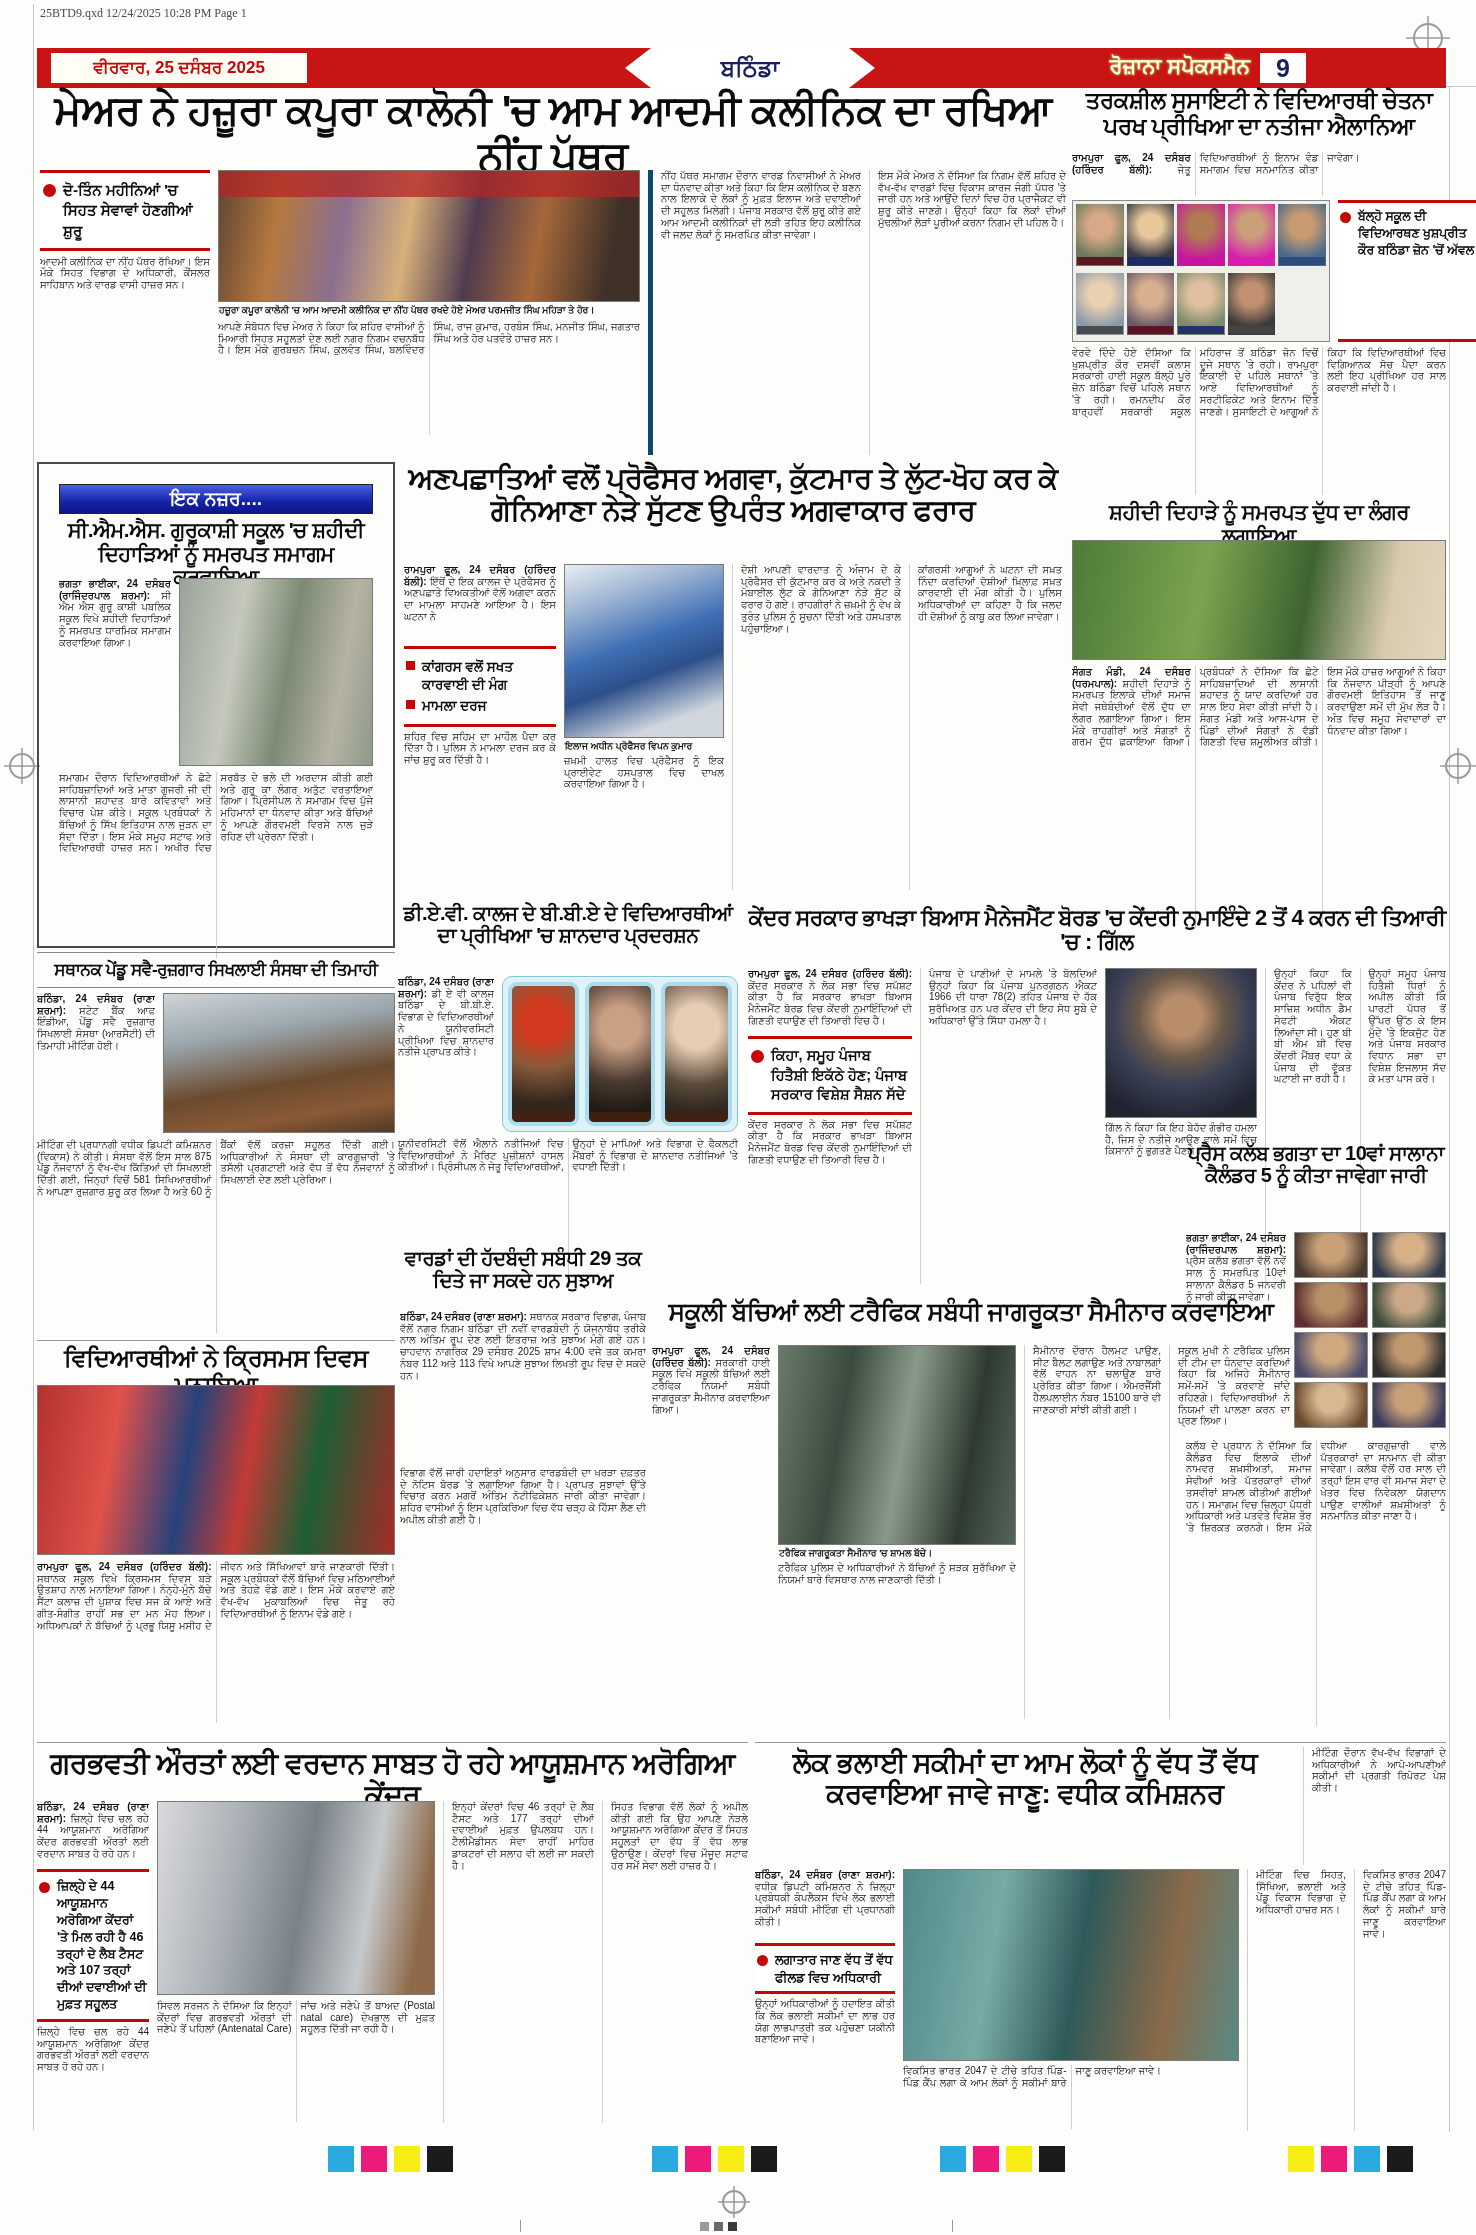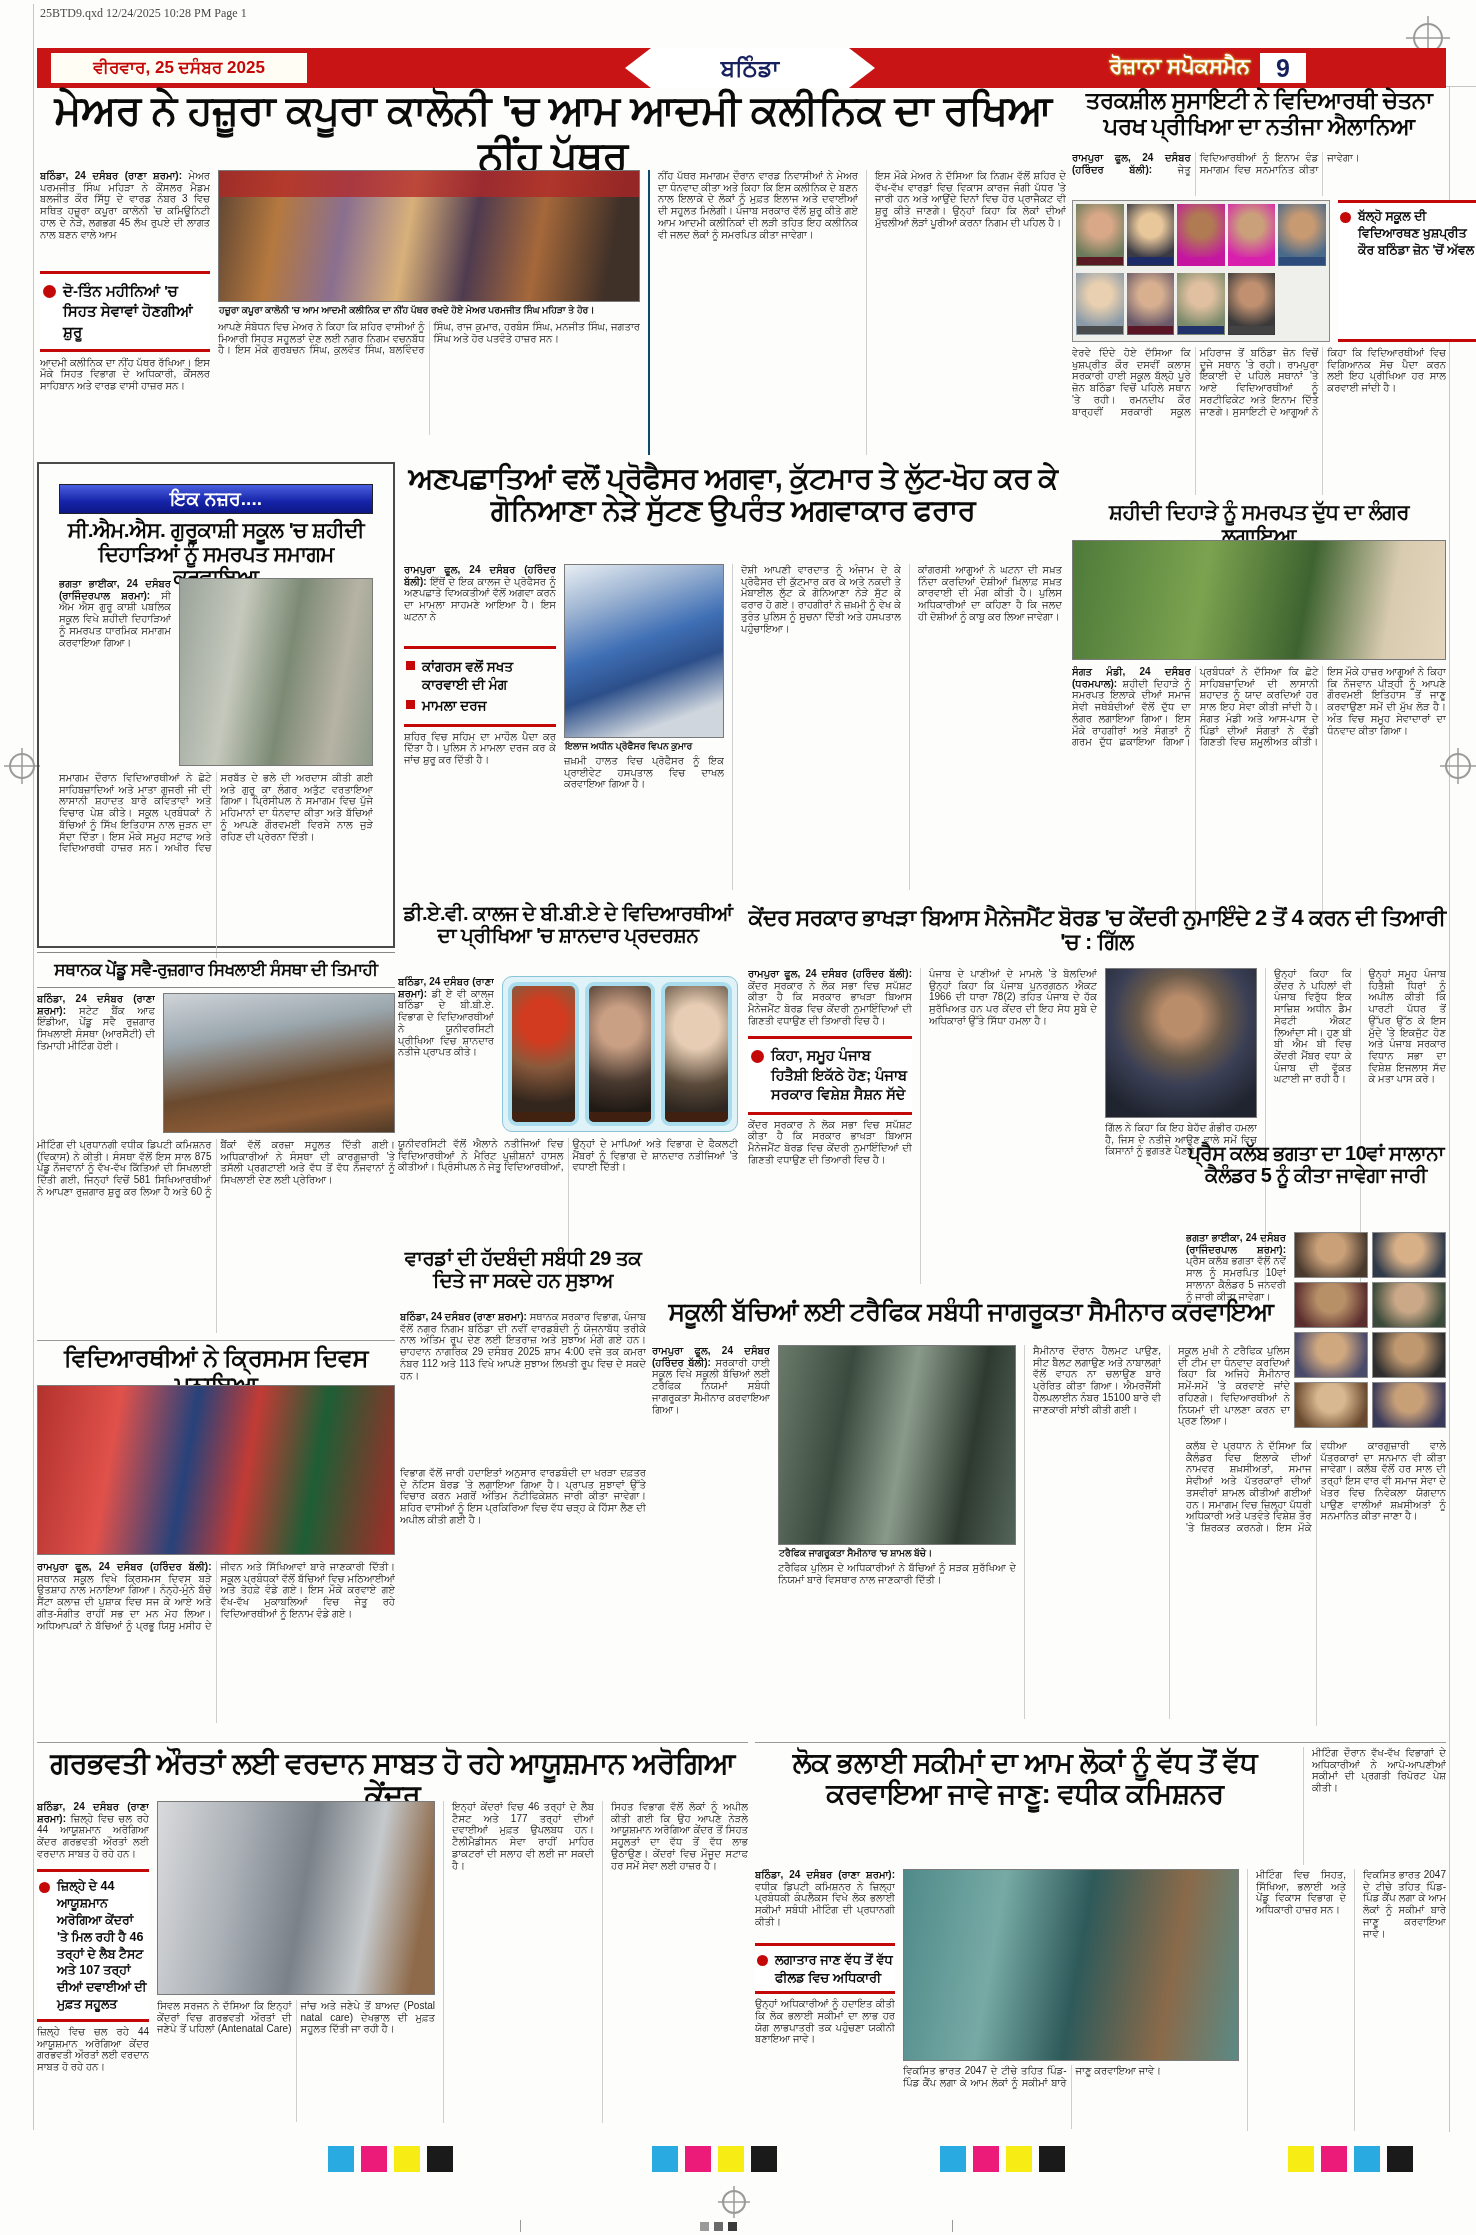--- a/index.html
+++ b/index.html
@@ -96,36 +96,32 @@
       <span style="color:#fff;font-weight:800;font-size:21px;text-shadow:0 0 3px #f3d23a,1px 1px 0 #8a6d00;padding-left:20px;">ਰੋਜ਼ਾਨਾ ਸਪੋਕਸਮੈਨ</span>
     </div>
     <div class="abs" style="right:140px;top:5px;width:46px;height:30px;background:#fff;display:flex;align-items:center;justify-content:center;">
       <span style="color:#16205c;font-weight:800;font-size:25px;">9</span>
     </div>
   </div>
 
   <div class="abs hl" style="left:40px;top:88px;width:1026px;height:78px;font-size:41px;">ਮੇਅਰ ਨੇ ਹਜ਼ੂਰਾ ਕਪੂਰਾ ਕਾਲੋਨੀ 'ਚ ਆਮ ਆਦਮੀ ਕਲੀਨਿਕ ਦਾ ਰਖਿਆ ਨੀਂਹ ਪੱਥਰ</div>
   <div class="abs flexrow" style="left:40px;top:170px;width:1026px;height:285px;">
     <div style="flex:0 0 170px;display:flex;flex-direction:column;gap:5px;">
-      <div class="body" style="height:96px;">
-        <span class="dl">ਬਠਿੰਡਾ, 24 ਦਸੰਬਰ (ਰਾਣਾ ਸ਼ਰਮਾ):</span>
-        <span>ਮੇਅਰ ਪਰਮਜੀਤ ਸਿੰਘ ਮਹਿੜਾ ਨੇ ਕੌਂਸਲਰ ਮੈਡਮ ਬਲਜੀਤ ਕੌਰ ਸਿੱਧੂ ਦੇ ਵਾਰਡ ਨੰਬਰ 3 ਵਿਚ ਸਥਿਤ ਹਜ਼ੂਰਾ ਕਪੂਰਾ ਕਾਲੋਨੀ 'ਚ ਕਮਿਊਨਿਟੀ ਹਾਲ ਦੇ ਨੇੜੇ, ਲਗਭਗ 45 ਲੱਖ ਰੁਪਏ ਦੀ ਲਾਗਤ ਨਾਲ ਬਣਨ ਵਾਲੇ ਆਮ</span>
-      </div>
       <div class="rbox">
         <span class="dot"></span>
         <span class="btxt" style="font-size:15px;">ਦੋ-ਤਿੰਨ ਮਹੀਨਿਆਂ 'ਚ ਸਿਹਤ ਸੇਵਾਵਾਂ ਹੋਣਗੀਆਂ ਸ਼ੁਰੂ</span>
       </div>
       <div class="body" style="flex:1;">ਆਦਮੀ ਕਲੀਨਿਕ ਦਾ ਨੀਂਹ ਪੱਥਰ ਰੱਖਿਆ। ਇਸ ਮੌਕੇ ਸਿਹਤ ਵਿਭਾਗ ਦੇ ਅਧਿਕਾਰੀ, ਕੌਂਸਲਰ ਸਾਹਿਬਾਨ ਅਤੇ ਵਾਰਡ ਵਾਸੀ ਹਾਜ਼ਰ ਸਨ।</div>
     </div>
     <div style="flex:0 0 422px;">
       <div class="photo ph-ceremony" style="width:420px;height:130px;"></div>
       <div class="cap">ਹਜ਼ੂਰਾ ਕਪੂਰਾ ਕਾਲੋਨੀ 'ਚ ਆਮ ਆਦਮੀ ਕਲੀਨਿਕ ਦਾ ਨੀਂਹ ਪੱਥਰ ਰਖਦੇ ਹੋਏ ਮੇਅਰ ਪਰਮਜੀਤ ਸਿੰਘ ਮਹਿੜਾ ਤੇ ਹੋਰ।</div>
       <div class="body c2" style="height:114px;margin-top:2px;">ਆਪਣੇ ਸੰਬੋਧਨ ਵਿਚ ਮੇਅਰ ਨੇ ਕਿਹਾ ਕਿ ਸ਼ਹਿਰ ਵਾਸੀਆਂ ਨੂੰ ਮਿਆਰੀ ਸਿਹਤ ਸਹੂਲਤਾਂ ਦੇਣ ਲਈ ਨਗਰ ਨਿਗਮ ਵਚਨਬੱਧ ਹੈ। ਇਸ ਮੌਕੇ ਗੁਰਬਚਨ ਸਿੰਘ, ਕੁਲਵੰਤ ਸਿੰਘ, ਬਲਵਿੰਦਰ ਸਿੰਘ, ਰਾਜ ਕੁਮਾਰ, ਹਰਬੰਸ ਸਿੰਘ, ਮਨਜੀਤ ਸਿੰਘ, ਜਗਤਾਰ ਸਿੰਘ ਅਤੇ ਹੋਰ ਪਤਵੰਤੇ ਹਾਜ਼ਰ ਸਨ।</div>
     </div>
-    <div class="body" style="flex:0 0 200px;border-left:2px solid #0c4a6e;padding-left:8px;">ਨੀਂਹ ਪੱਥਰ ਸਮਾਗਮ ਦੌਰਾਨ ਵਾਰਡ ਨਿਵਾਸੀਆਂ ਨੇ ਮੇਅਰ ਦਾ ਧੰਨਵਾਦ ਕੀਤਾ ਅਤੇ ਕਿਹਾ ਕਿ ਇਸ ਕਲੀਨਿਕ ਦੇ ਬਣਨ ਨਾਲ ਇਲਾਕੇ ਦੇ ਲੋਕਾਂ ਨੂੰ ਮੁਫ਼ਤ ਇਲਾਜ ਅਤੇ ਦਵਾਈਆਂ ਦੀ ਸਹੂਲਤ ਮਿਲੇਗੀ। ਪੰਜਾਬ ਸਰਕਾਰ ਵੱਲੋਂ ਸ਼ੁਰੂ ਕੀਤੇ ਗਏ ਆਮ ਆਦਮੀ ਕਲੀਨਿਕਾਂ ਦੀ ਲੜੀ ਤਹਿਤ ਇਹ ਕਲੀਨਿਕ ਵੀ ਜਲਦ ਲੋਕਾਂ ਨੂੰ ਸਮਰਪਿਤ ਕੀਤਾ ਜਾਵੇਗਾ।</div>
+    <div class="body" style="flex:0 0 200px;border-left:5px solid #0c4a6e;padding-left:8px;">ਨੀਂਹ ਪੱਥਰ ਸਮਾਗਮ ਦੌਰਾਨ ਵਾਰਡ ਨਿਵਾਸੀਆਂ ਨੇ ਮੇਅਰ ਦਾ ਧੰਨਵਾਦ ਕੀਤਾ ਅਤੇ ਕਿਹਾ ਕਿ ਇਸ ਕਲੀਨਿਕ ਦੇ ਬਣਨ ਨਾਲ ਇਲਾਕੇ ਦੇ ਲੋਕਾਂ ਨੂੰ ਮੁਫ਼ਤ ਇਲਾਜ ਅਤੇ ਦਵਾਈਆਂ ਦੀ ਸਹੂਲਤ ਮਿਲੇਗੀ। ਪੰਜਾਬ ਸਰਕਾਰ ਵੱਲੋਂ ਸ਼ੁਰੂ ਕੀਤੇ ਗਏ ਆਮ ਆਦਮੀ ਕਲੀਨਿਕਾਂ ਦੀ ਲੜੀ ਤਹਿਤ ਇਹ ਕਲੀਨਿਕ ਵੀ ਜਲਦ ਲੋਕਾਂ ਨੂੰ ਸਮਰਪਿਤ ਕੀਤਾ ਜਾਵੇਗਾ।</div>
     <div class="body" style="flex:1;border-left:1px solid #cfcfcf;padding-left:8px;">ਇਸ ਮੌਕੇ ਮੇਅਰ ਨੇ ਦੱਸਿਆ ਕਿ ਨਿਗਮ ਵੱਲੋਂ ਸ਼ਹਿਰ ਦੇ ਵੱਖ-ਵੱਖ ਵਾਰਡਾਂ ਵਿਚ ਵਿਕਾਸ ਕਾਰਜ ਜੰਗੀ ਪੱਧਰ 'ਤੇ ਜਾਰੀ ਹਨ ਅਤੇ ਆਉਂਦੇ ਦਿਨਾਂ ਵਿਚ ਹੋਰ ਪ੍ਰਾਜੈਕਟ ਵੀ ਸ਼ੁਰੂ ਕੀਤੇ ਜਾਣਗੇ। ਉਨ੍ਹਾਂ ਕਿਹਾ ਕਿ ਲੋਕਾਂ ਦੀਆਂ ਮੁੱਢਲੀਆਂ ਲੋੜਾਂ ਪੂਰੀਆਂ ਕਰਨਾ ਨਿਗਮ ਦੀ ਪਹਿਲ ਹੈ।</div>
   </div>
 
   <div class="abs" style="left:1072px;top:88px;width:374px;height:408px;">
     <div class="hl" style="font-size:23px;height:62px;">ਤਰਕਸ਼ੀਲ ਸੁਸਾਇਟੀ ਨੇ ਵਿਦਿਆਰਥੀ ਚੇਤਨਾ ਪਰਖ ਪ੍ਰੀਖਿਆ ਦਾ ਨਤੀਜਾ ਐਲਾਨਿਆ</div>
     <div class="body c3" style="height:44px;margin-top:2px;">
       <span class="dl">ਰਾਮਪੁਰਾ ਫੂਲ, 24 ਦਸੰਬਰ (ਹਰਿੰਦਰ ਬੱਲੀ):</span>
       <span>ਜੇਤੂ ਵਿਦਿਆਰਥੀਆਂ ਨੂੰ ਇਨਾਮ ਵੰਡ ਸਮਾਗਮ ਵਿਚ ਸਨਮਾਨਿਤ ਕੀਤਾ ਜਾਵੇਗਾ।</span>
     </div>
     <div class="flexrow" style="margin-top:4px;height:142px;">

